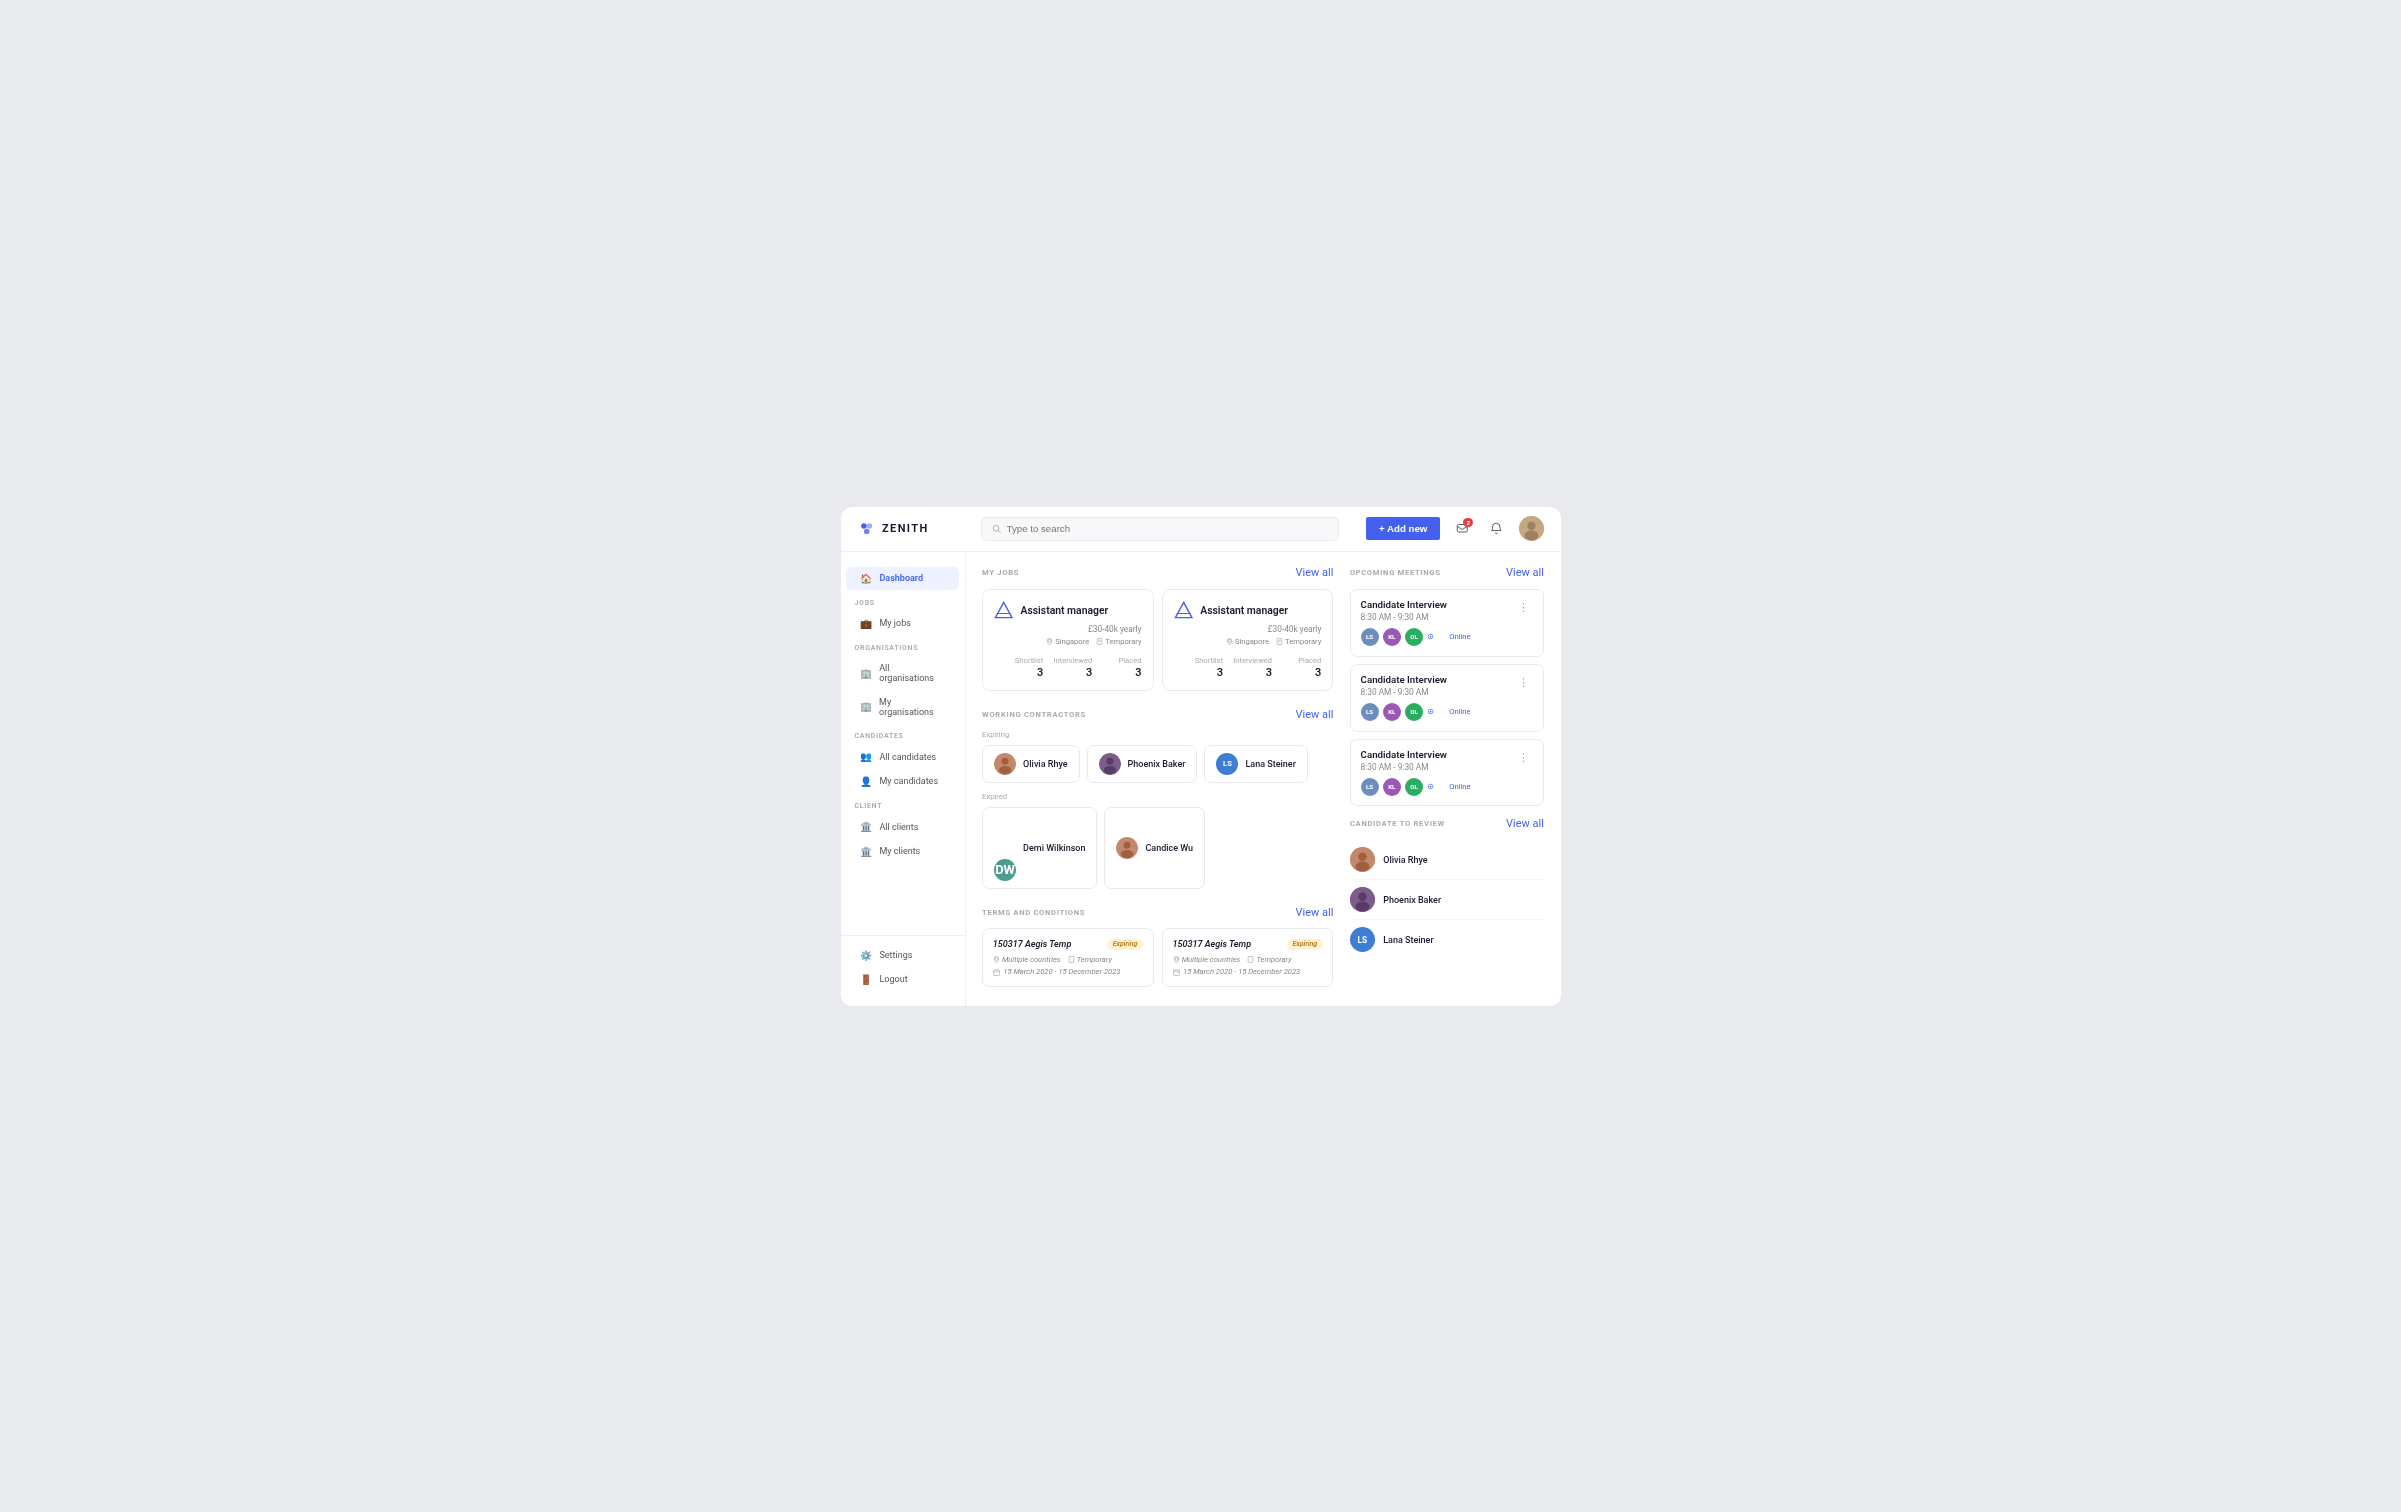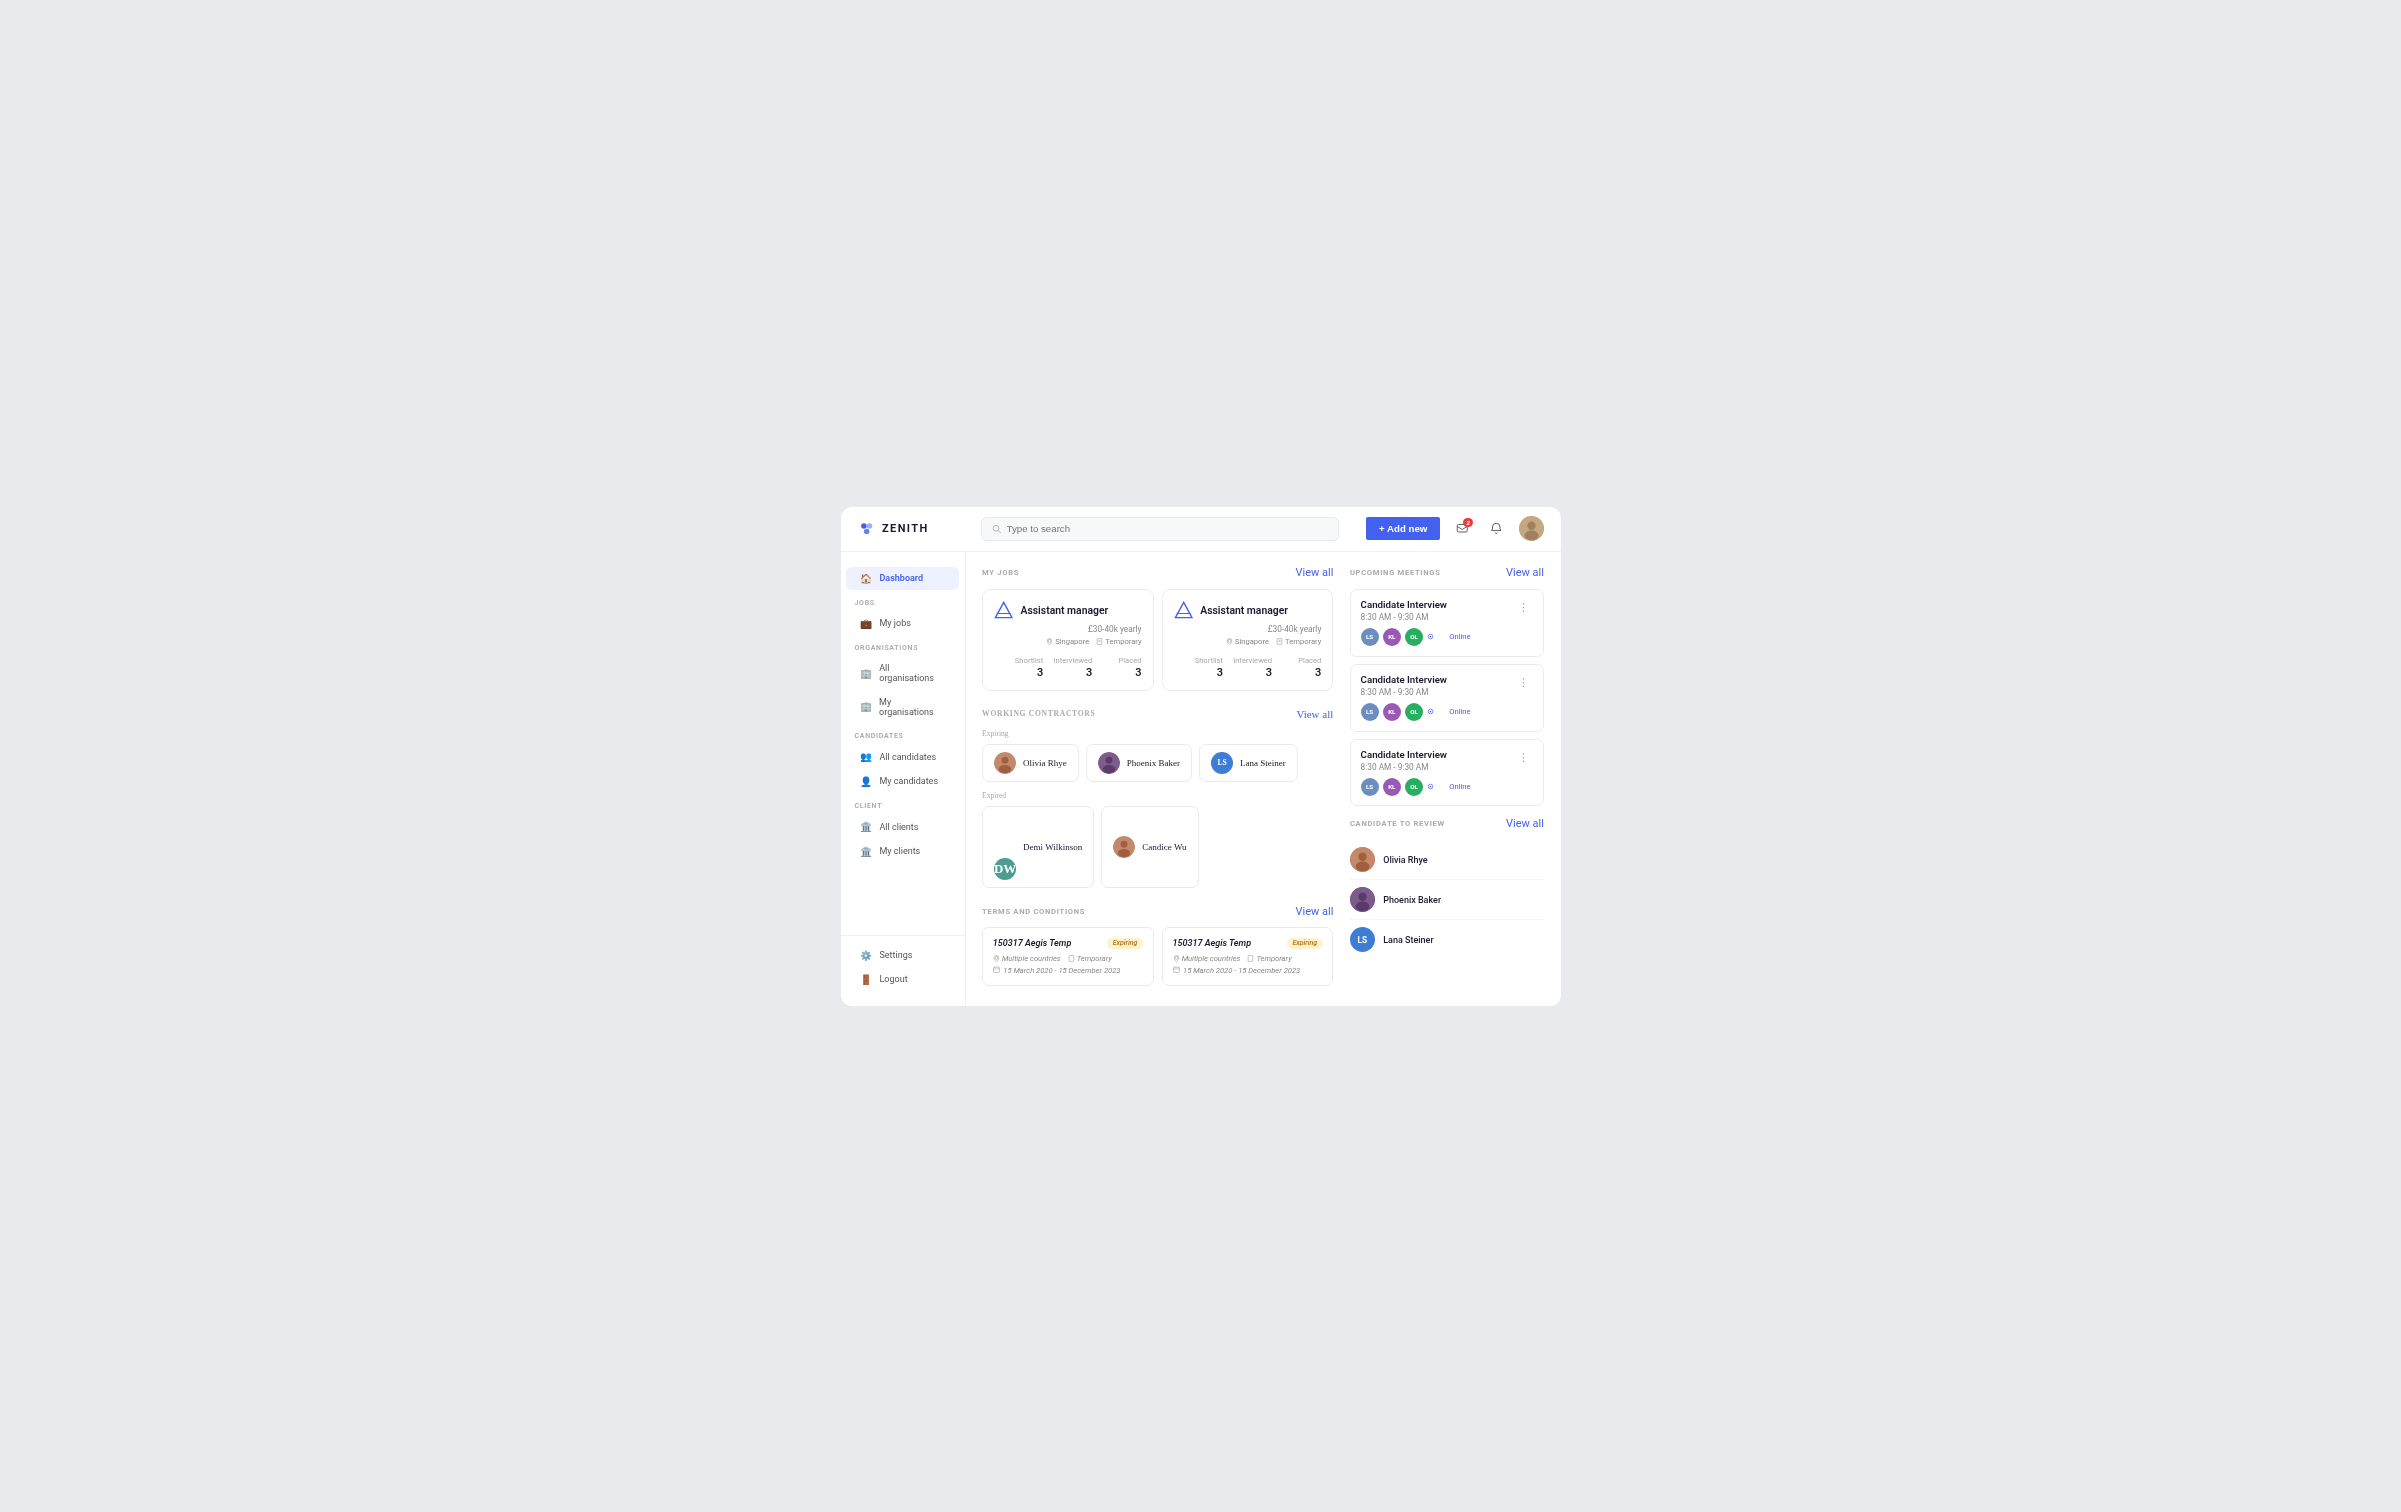--- a/index.html
+++ b/index.html
@@ -262,21 +262,21 @@
       font-size: 7.6px;
       color: #aaa;
       margin-bottom: 1.4px;
     }
     .job-stat-value {
       font-size: 11px;
       font-weight: 600;
       color: #1a1a2e;
     }
     
-    .contractors-section { margin-bottom: 16.6px; font-family: Liberation Serif, serif; }
+    .contractors-section { margin-bottom: 16.6px; }
     .contractors-sub-label {
       font-size: 7.6px;
       color: #aaa;
       margin-bottom: 5.5px;
     }
     .contractors-list {
       display: flex;
       gap: 7px;
       flex-wrap: wrap;
       margin-bottom: 9.7px;
@@ -340,21 +340,21 @@
     .term-meta {
       display: flex;
       align-items: center;
       gap: 7px;
       font-size: 7.6px;
       color: #888;
       margin-bottom: 2.8px;
     }
     .term-date {
       display: flex;
-      align-items: flex-start;
+      align-items: flex-end;
       gap: 3.5px;
       font-size: 7.6px;
       color: #888;
     }
     
     .right-panel {}
     .meeting-card {
       border: 0.7px solid #e8eaed;
       border-radius: 7px;
       padding: 9.7px;

